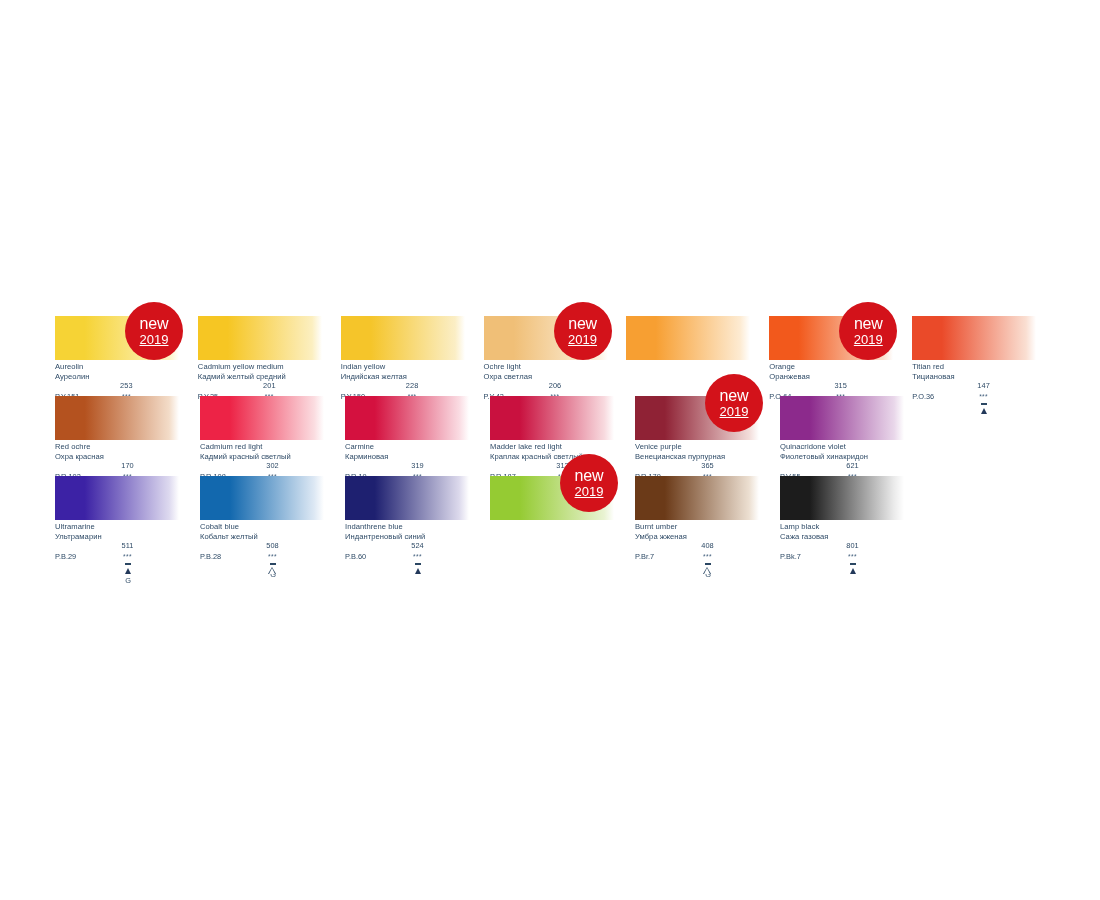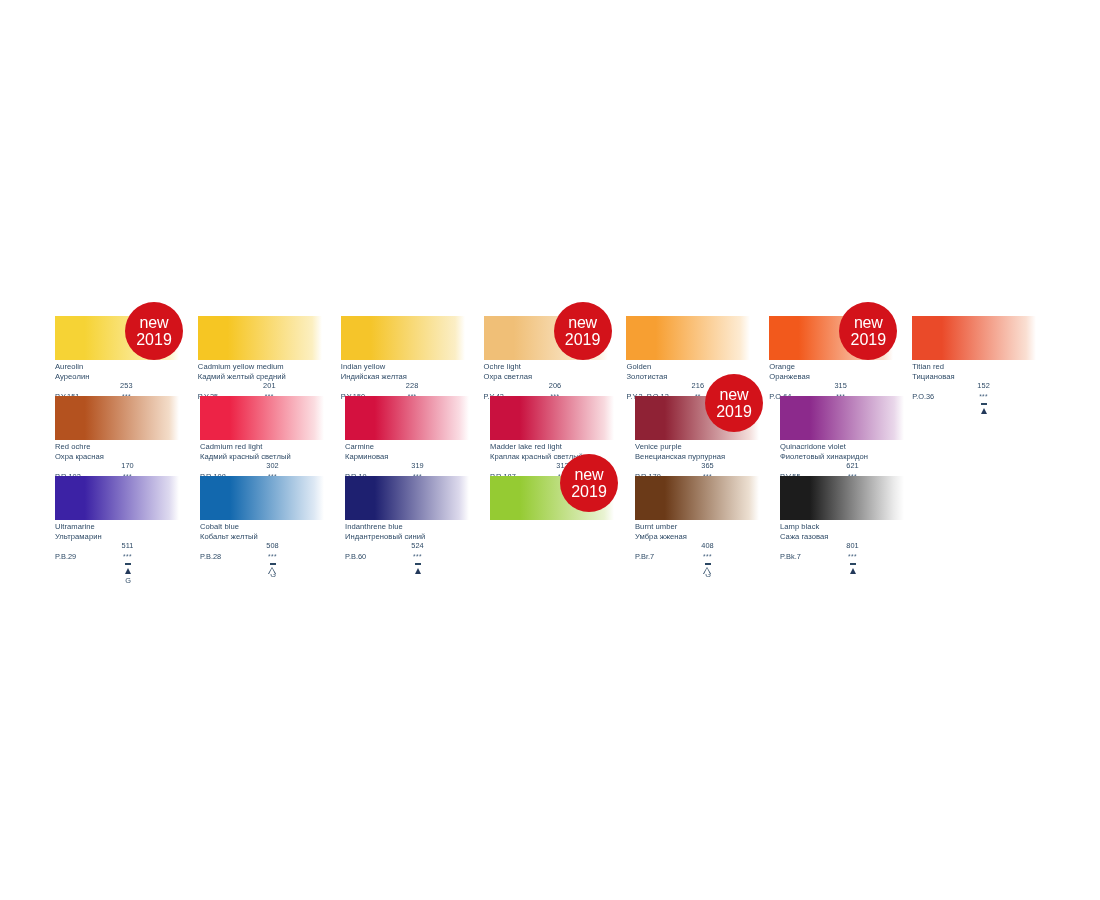--- a/index.html
+++ b/index.html
@@ -185,23 +185,24 @@
     z-index: 20;
     box-shadow: 0 0 0 0 rgba(0,0,0,0);
   }
   .badge .b-new {
     font-size: 16px;
     font-weight: 400;
     letter-spacing: -0.2px;
     margin-bottom: 1px;
   }
   .badge .b-year {
-    font-size: 16px;
+    font-size: 13px;
     font-weight: 400;
     letter-spacing: 0px;
+    text-decoration: underline;
   }
 </style>
 </head>
 <body>
 
 <div id="chart-root">
   <div class="grid">
       <div class="row row1">
         <div class="cell">
           <div class="swatch">
@@ -277,31 +278,20 @@
           <div class="badge" style="background: rgb(211, 18, 26); left: 70px; top: -14px;">
             <div class="b-new">new</div>
             <div class="b-year">2019</div>
           </div>
         </div>
         <div class="cell">
           <div class="swatch">
             <div class="swatch-grad" style="background: linear-gradient(to right, rgb(247, 159, 50) 0%, rgb(247, 159, 50) 24%, rgb(253, 235, 210) 92%, rgb(255, 255, 255) 100%);"></div>
             <div class="swatch-tex"></div>
           </div>
-          <div class="labels">
-            <div class="name-en">Golden</div>
-            <div class="name-ru">Золотистая</div>
-            <div class="specline">
-              <span class="code">216</span>
-              <span class="stars">**</span>
-              <span class="sq open"></span>
-              <span class="tri filled"></span>
-            </div>
-            <div class="pigment">P.Y.3, P.O.13</div>
-          </div>
         </div>
         <div class="cell">
           <div class="swatch">
             <div class="swatch-grad" style="background: linear-gradient(to right, rgb(242, 89, 28) 0%, rgb(242, 89, 28) 24%, rgb(251, 223, 206) 92%, rgb(255, 255, 255) 100%);"></div>
             <div class="swatch-tex"></div>
           </div>
           <div class="labels">
             <div class="name-en">Orange</div>
             <div class="name-ru">Оранжевая</div>
             <div class="specline">
@@ -319,21 +309,21 @@
         </div>
         <div class="cell">
           <div class="swatch">
             <div class="swatch-grad" style="background: linear-gradient(to right, rgb(234, 74, 41) 0%, rgb(234, 74, 41) 24%, rgb(250, 223, 210) 92%, rgb(255, 255, 255) 100%);"></div>
             <div class="swatch-tex"></div>
           </div>
           <div class="labels">
             <div class="name-en">Titian red</div>
             <div class="name-ru">Тициановая</div>
             <div class="specline">
-              <span class="code">152</span>
+              <span class="code">147</span>
               <span class="stars">***</span>
               <span class="sq open"></span>
               <span class="tri filled"></span>
             </div>
             <div class="pigment">P.O.36</div>
           </div>
         </div>
       </div>
       <div class="row row2">
         <div class="cell">

